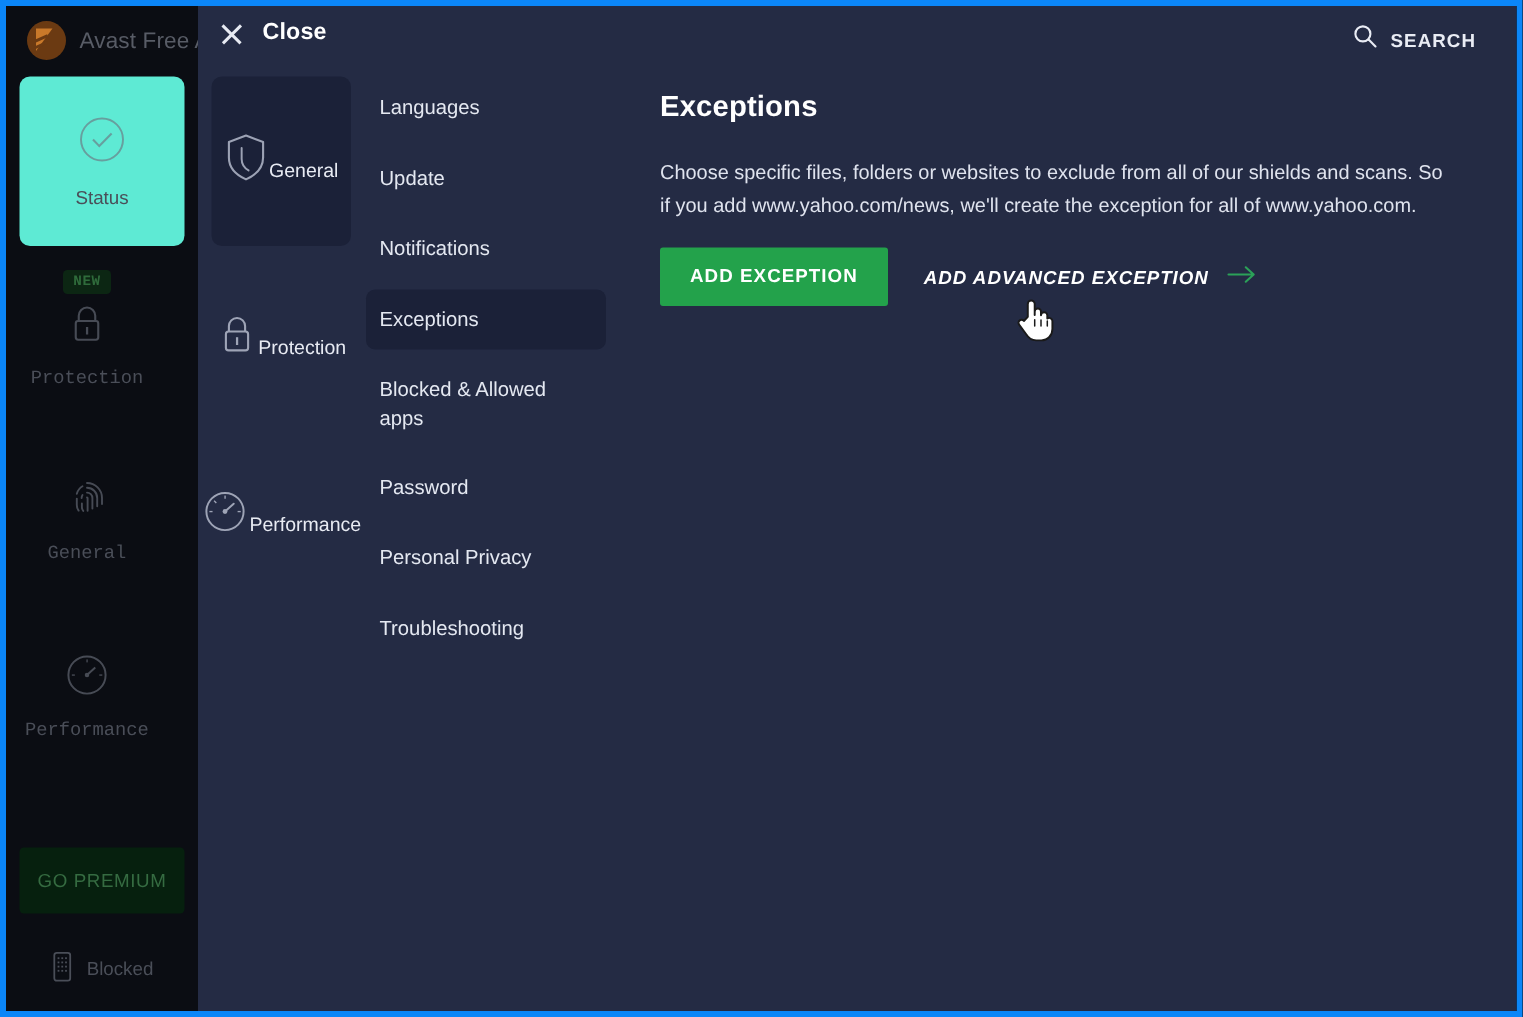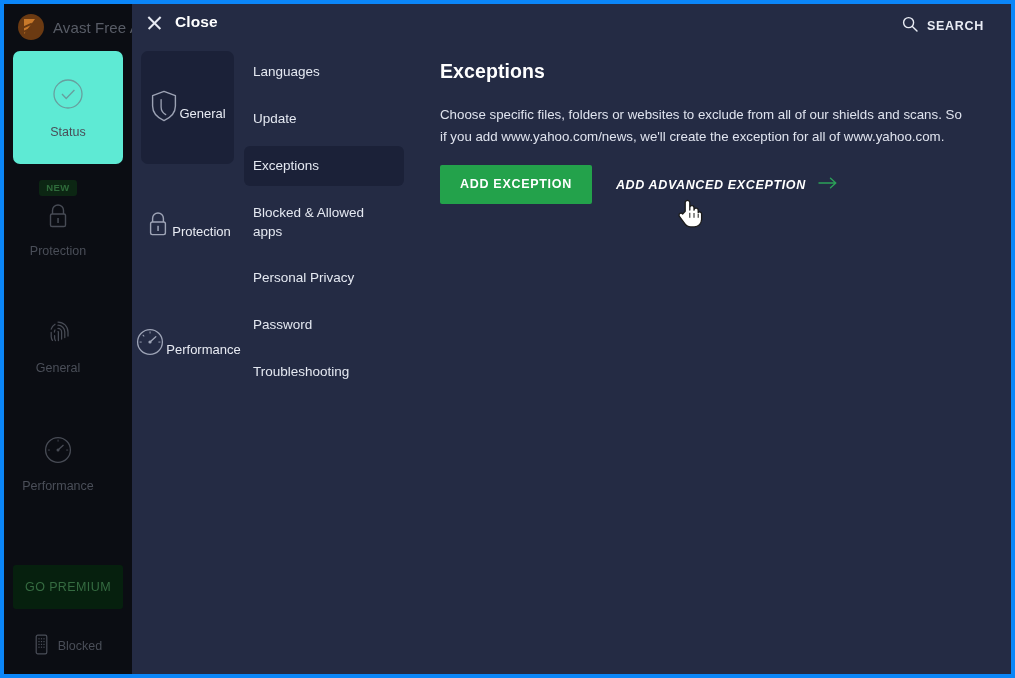--- a/index.html
+++ b/index.html
@@ -105,20 +105,21 @@
     font-size: 12.5px;
     color: #4a4e58;
   }
   .rail-item {
     position: absolute;
     left: 0;
     width: 108px;
     display: flex;
     flex-direction: column;
     align-items: center;
+    font-family: Liberation Mono, monospace;
   }
   .rail-item .rail-label {
     margin-top: 9px;
     font-size: 12.5px;
     color: #4a4e58;
   }
   .rail-icon { opacity: .62; }
   .rail-badge {
     font-size: 9.5px;
     font-weight: bold;
@@ -479,24 +480,25 @@
               </g>
             </svg>
           </span>
           <span class="cat-label">Performance</span>
         </div>
       </div>
 
       <div class="subnav">
         <div class="subnav-item">Languages</div>
         <div class="subnav-item">Update</div>
+        <div class="subnav-item">Notifications</div>
         <div class="subnav-item active">Exceptions</div>
         <div class="subnav-item" style="width:150px;">Blocked &amp; Allowed apps</div>
+        <div class="subnav-item">Password</div>
         <div class="subnav-item">Personal Privacy</div>
-        <div class="subnav-item">Password</div>
         <div class="subnav-item">Troubleshooting</div>
       </div>
 
       <div class="pane">
         <h1 class="pane-title">Exceptions</h1>
         <p class="pane-desc">Choose specific files, folders or websites to exclude from all of our shields and scans. So if you add www.yahoo.com/news, we'll create the exception for all of www.yahoo.com.</p>
         <div class="pane-actions">
           <button class="btn-primary">ADD EXCEPTION</button>
           <button class="btn-link">
             <span>ADD ADVANCED EXCEPTION</span>

